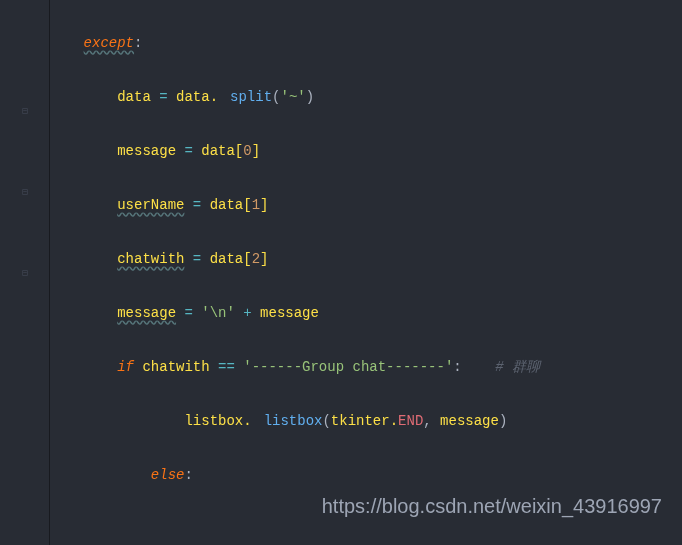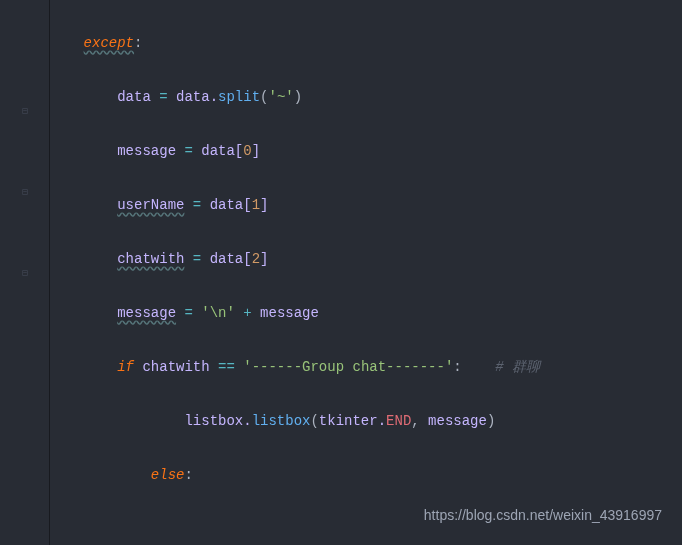--- a/index.html
+++ b/index.html
@@ -30,36 +30,36 @@
       font-size: 10px;
     }
     .code {
       position: absolute;
       left: 50px;
       top: 3px;
       white-space: pre;
     }
     .line { height: 27px; }
     .tok-keyword { color: #f97316; font-style: italic; }
-    .tok-default { color: #c4b5fd; }
+    .tok-default { color: #fde047; }
     .tok-operator { color: #56b6c2; }
     .tok-string { color: #98c379; }
     .tok-number { color: #d19a66; }
     .tok-property { color: #e06c75; }
-    .tok-function { color: #61afef; }
+    .tok-function { color: #61afef; margin-left: 12px; }
     .tok-comment { color: #5c6370; font-style: italic; margin-top: 12px; }
     .tok-punctuation { color: #abb2bf; }
     .underline-wavy { text-decoration: underline wavy #56757a; text-underline-offset: 3px; }
     .underline-wavy-g { text-decoration: underline wavy #56757a; text-underline-offset: 3px; }
     .watermark {
       position: absolute;
       right: 20px;
-      bottom: 16px;
+      bottom: 25px;
       color: #9da5b4;
-      font-size: 14px;
+      font-size: 20px;
       font-family: Arial, sans-serif;
     }
   </style>
 </head>
 <body>
 
 <div class="gutter">
   <div class="gutter-mark" style="top:98px">⊟</div>
   <div class="gutter-mark" style="top:179px">⊟</div>
   <div class="gutter-mark" style="top:260px">⊟</div>

